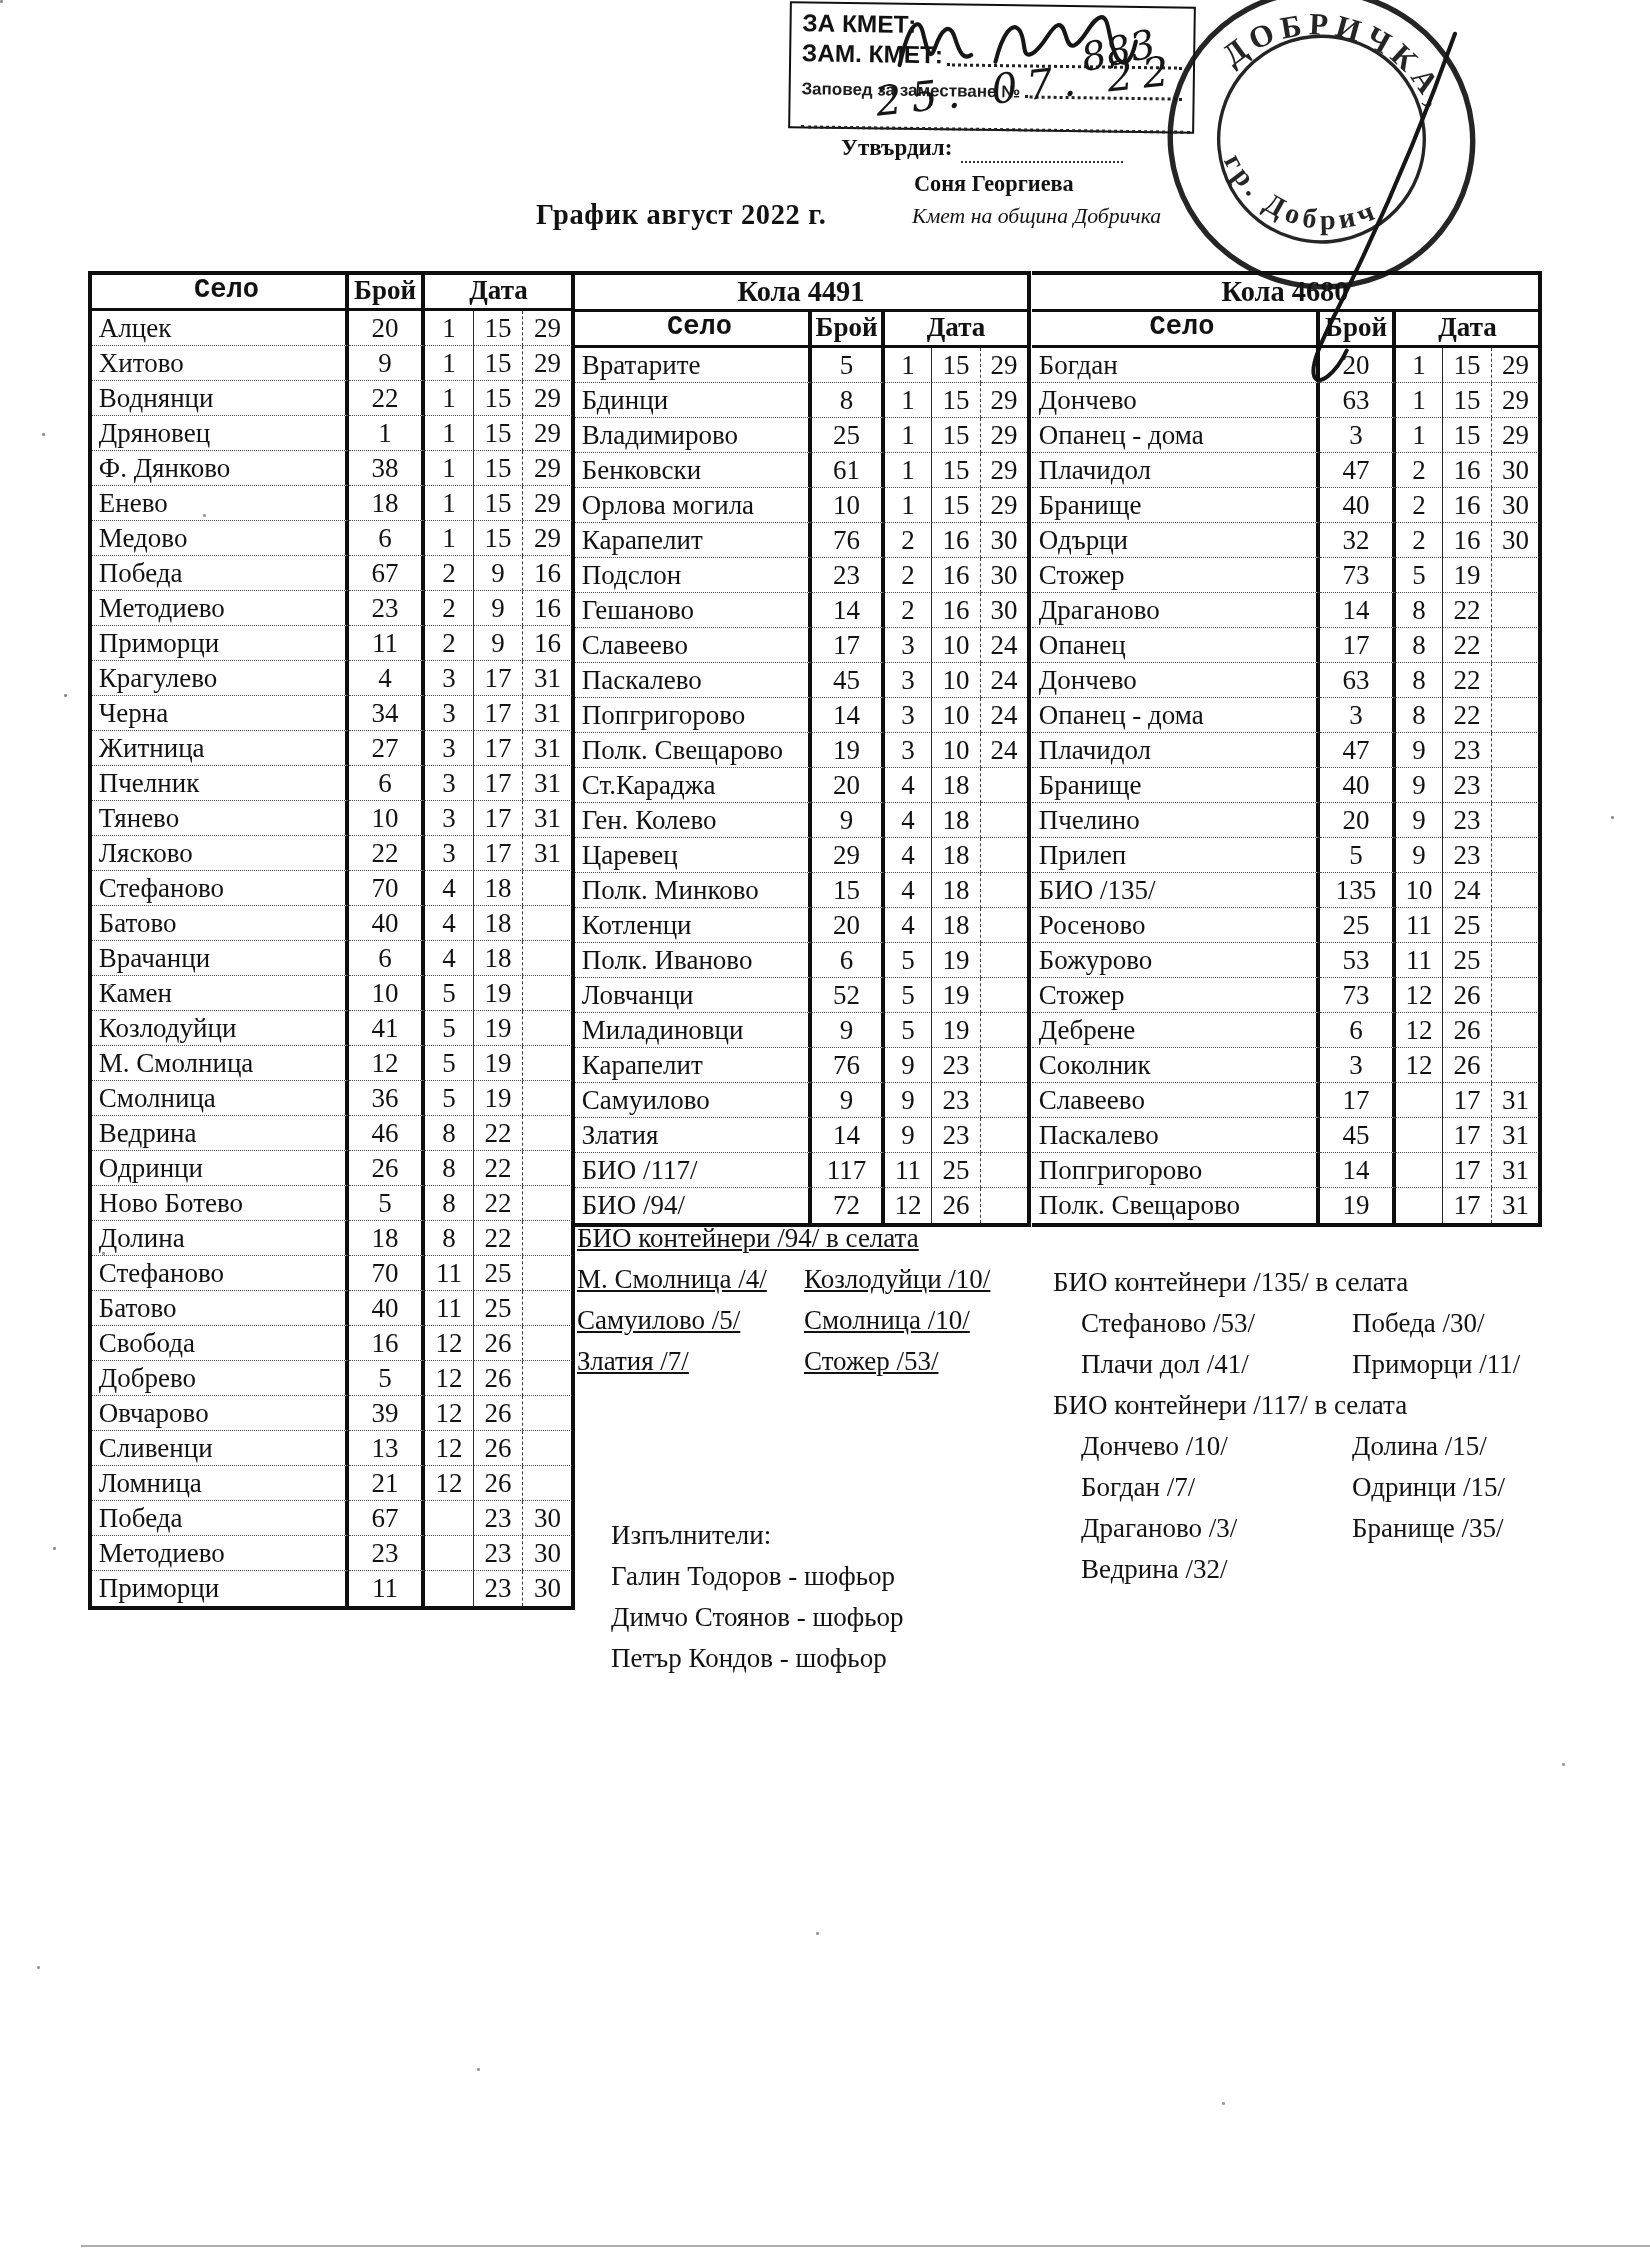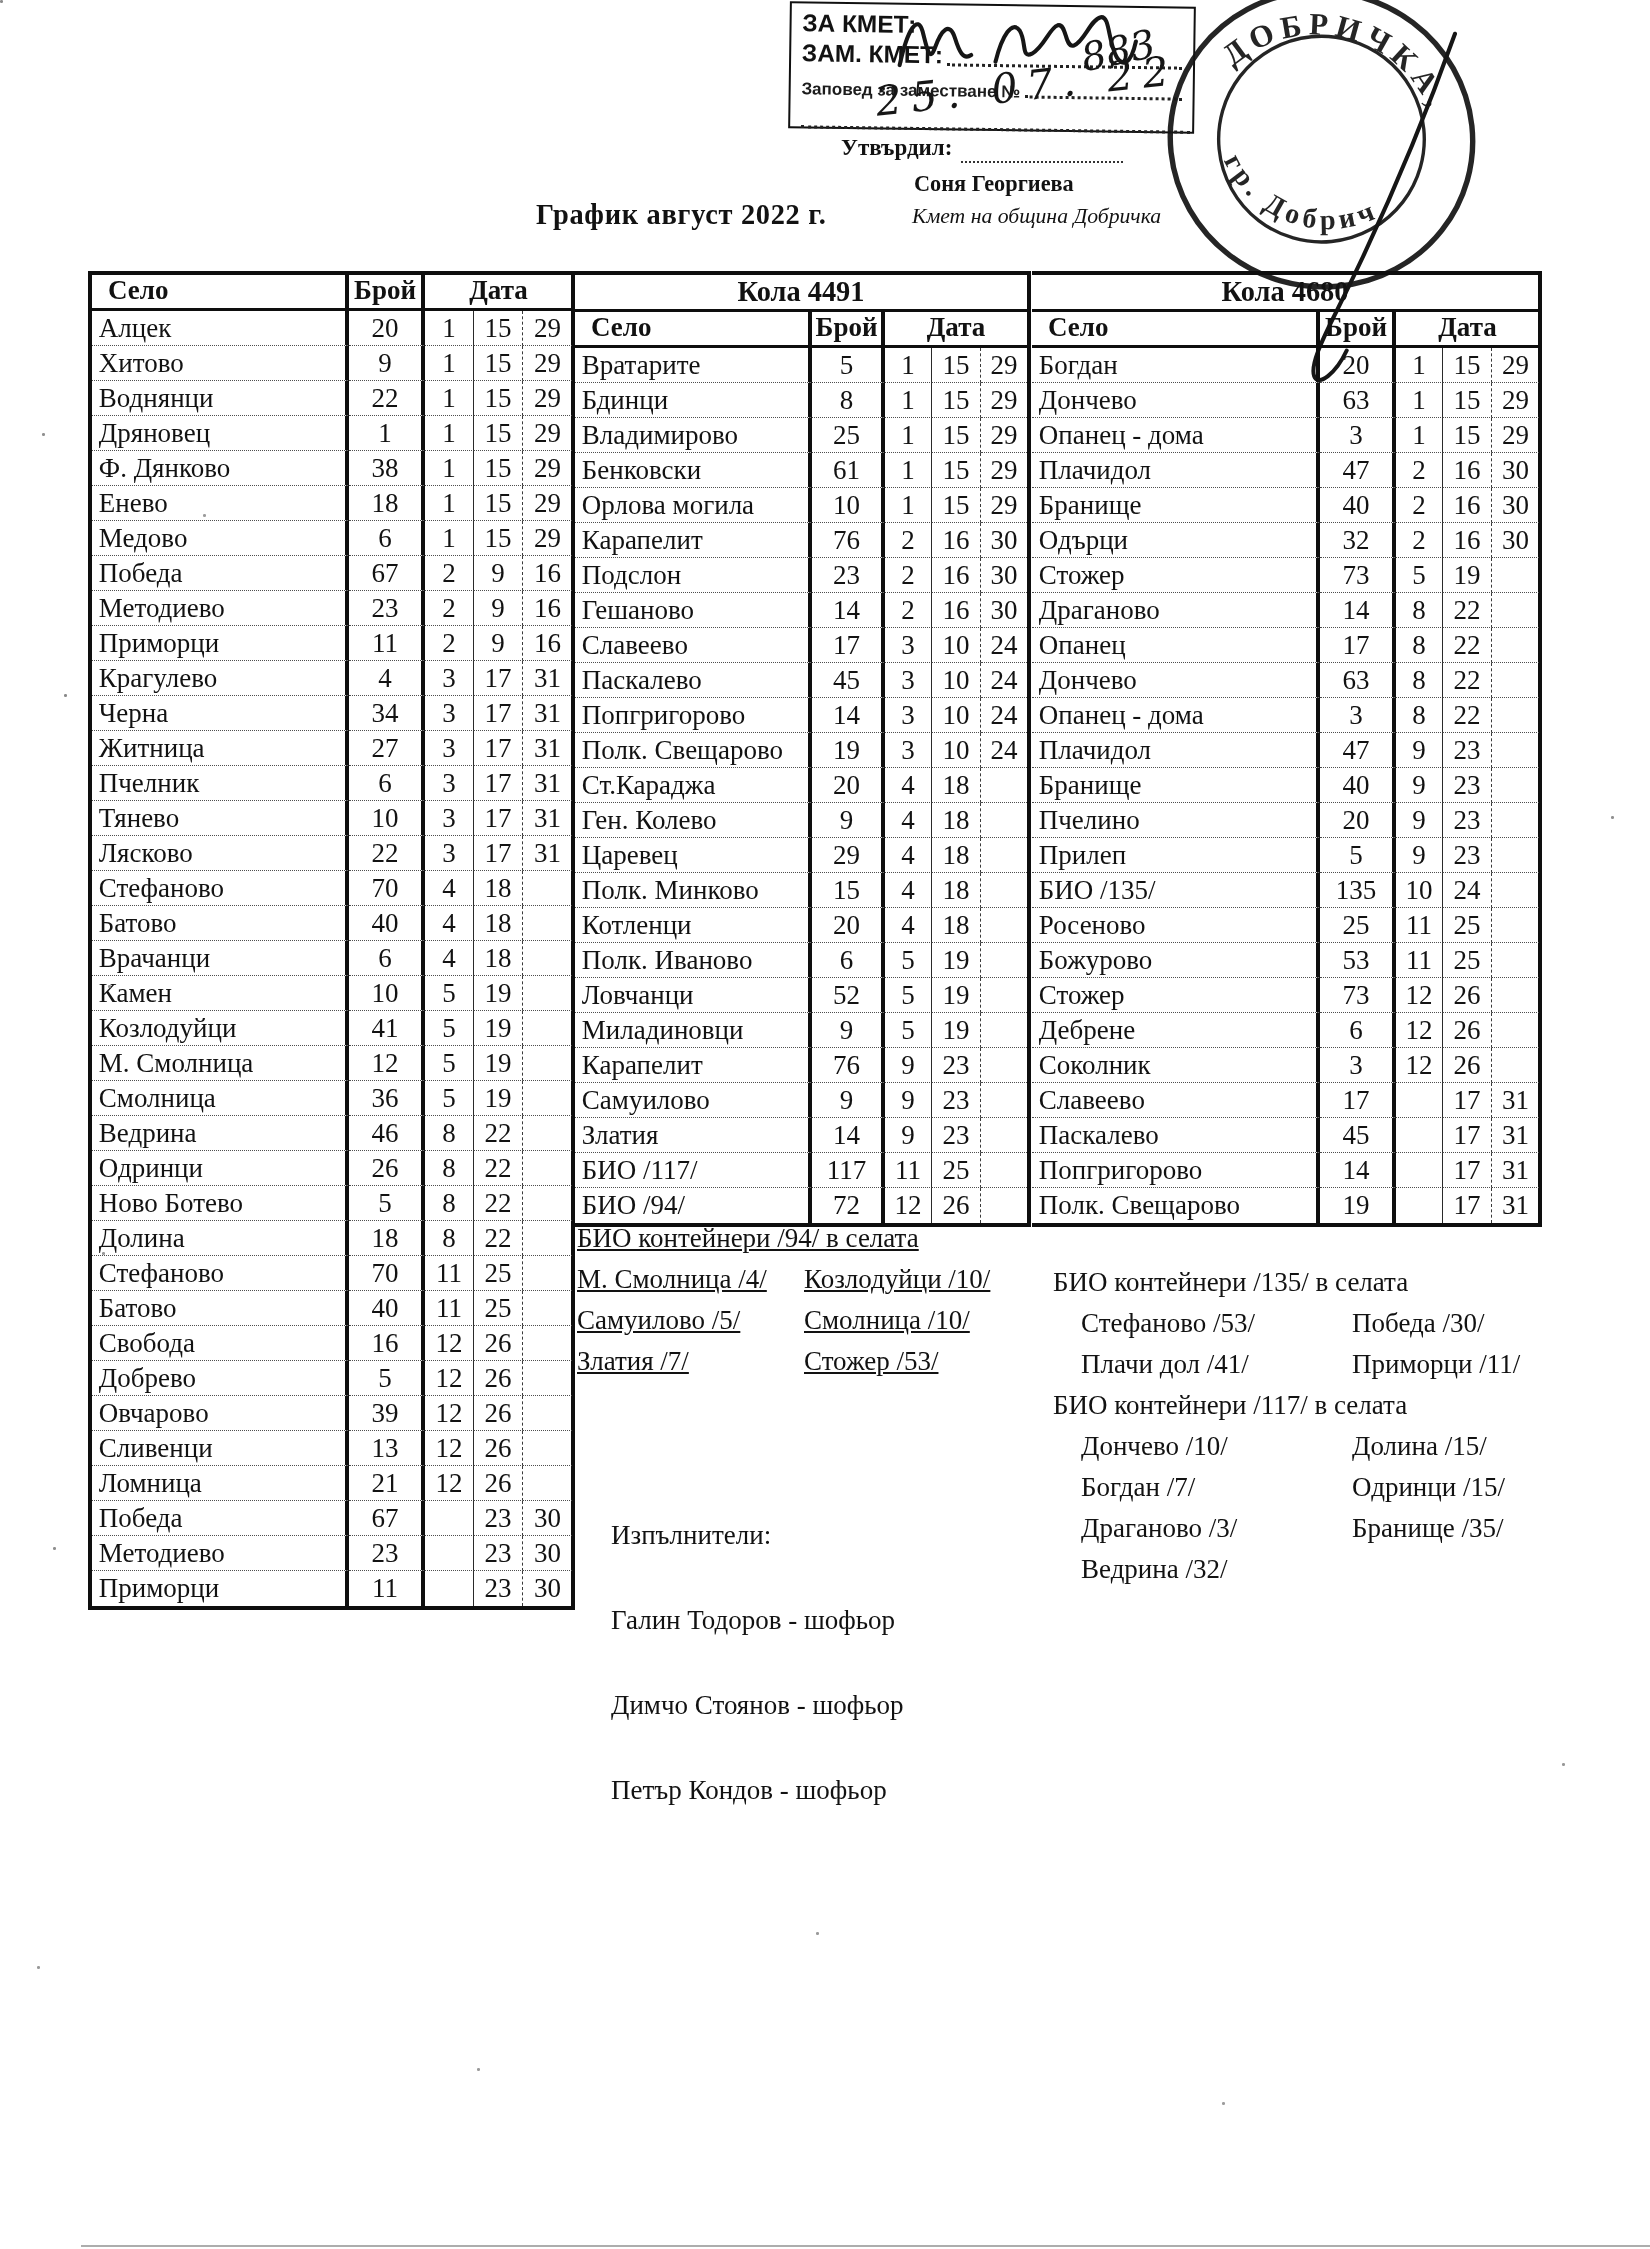--- a/index.html
+++ b/index.html
@@ -52,34 +52,34 @@
     font-weight:bold;font-size:27px;text-align:center;border-bottom:3.4px solid #0e0e0e;
   }
   .t-row{display:grid;grid-template-columns:var(--cols);height:35px;font-size:27px;line-height:34px;}
   .t-row>div{box-sizing:border-box;border-bottom:1.4px dotted #4e4e4e;overflow:hidden;white-space:nowrap;}
   .t-row:last-child>div{border-bottom:none;}
   .name{padding-left:6.8px;text-align:left;border-right:4.1px solid #0e0e0e;}
   .broy{text-align:center;border-right:4.1px solid #0e0e0e;}
   .d1{text-align:center;border-right:1.4px solid #2a2a2a;}
   .d2{text-align:center;border-right:1.4px dashed #3a3a3a;}
   .d3{text-align:center;}
-  .col-head .name{text-align:left;padding-left:16px;}
+  .col-head .name{text-align:center;padding-left:16px;font-family:Liberation Mono, monospace;}
   .col-head .datah{grid-column:3/6;}
 
   
   .notes{position:absolute;font-size:27px;line-height:41px;white-space:nowrap;}
   #notes-4491{left:577px;top:1218px;width:467px;text-decoration:underline;}
   #notes-4680{left:1053px;top:1262px;width:528px;}
   .note-title{font-size:27px;}
   .note-pair{display:grid;}
   #notes-4491 .note-pair{grid-template-columns:227px auto;}
   #notes-4680 .note-pair{grid-template-columns:271px auto;margin-left:28px;}
 
   #executors{left:611px;top:1515px;}
-  #executors .exec-line{display:block;margin-top:44px;}
+  #executors .exec-line{display:block;}
 
   
   .scan-edge{position:absolute;left:81px;top:2245px;width:1570px;height:2px;background:#adadad;}
   .specks{position:absolute;left:0;top:0;width:2.7px;height:2.7px;border-radius:50%;background:#8a8a8a;
     box-shadow:42px 433px #909090, 64px 694px #8a8a8a, 108px 985px #949494, 53px 1547px #8f8f8f,
                37px 1966px #999, 1611px 816px #909090, 1562px 1763px #989898, 816px 1932px #9a9a9a,
                477px 2068px #9a9a9a, 1222px 2102px #9c9c9c, 203px 514px #9b9b9b, 102px 1252px #979797;}
 </style>
 </head>
 <body>

